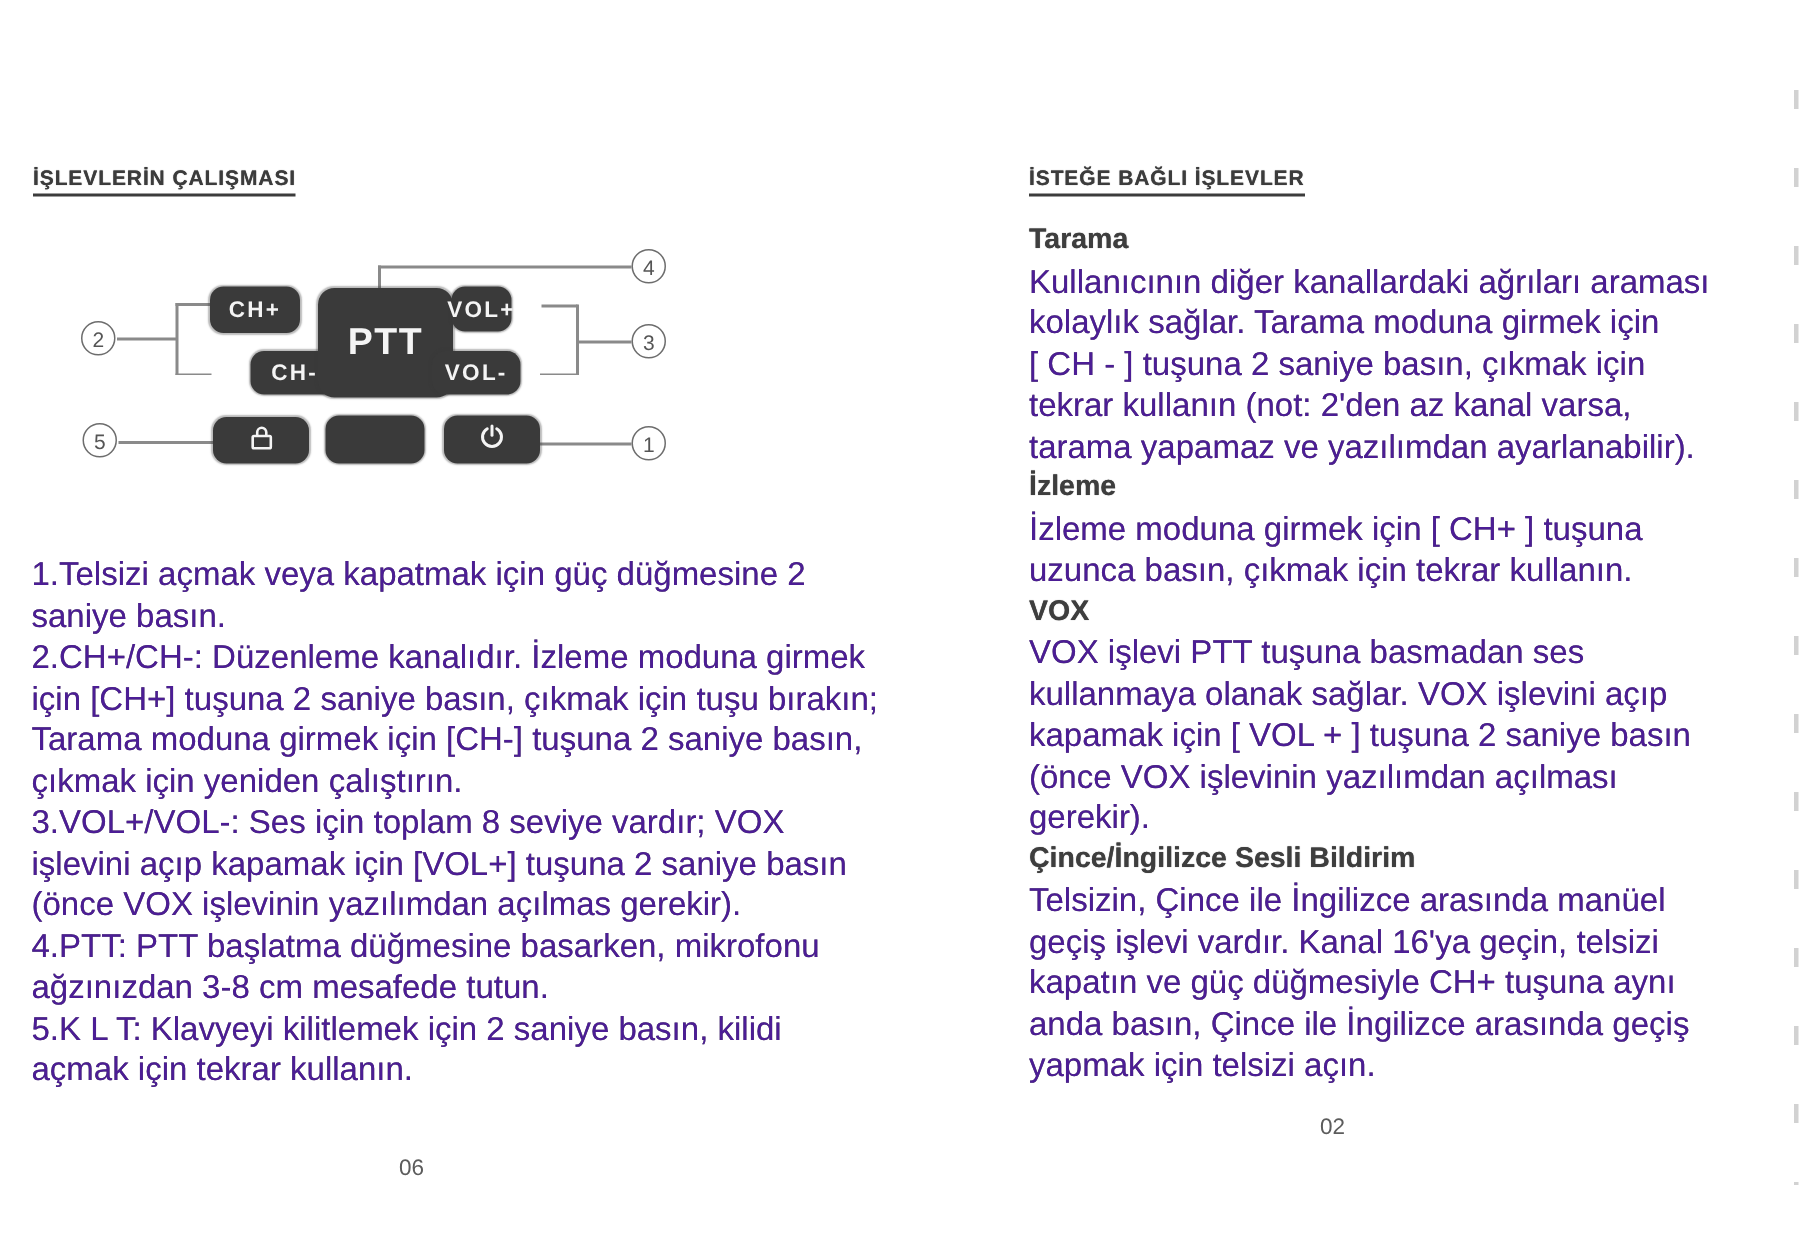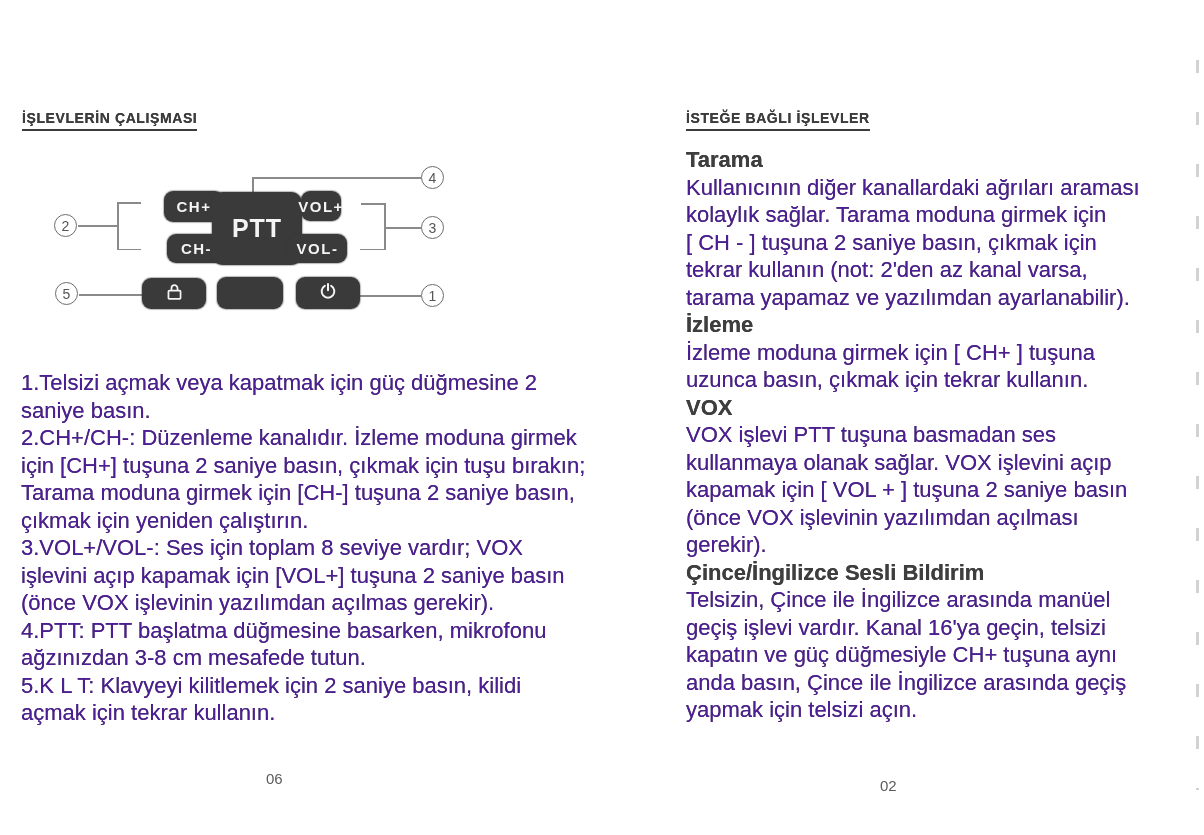--- a/index.html
+++ b/index.html
@@ -47,54 +47,54 @@
     top: 369px;
     width: 560px;
   }
   #right-sections {
     position: absolute;
     left: 686px;
     top: 146px;
     width: 500px;
   }
   .section-heading {
-    font-size: 22px;
+    font-size: 19px;
     font-weight: bold;
     color: #3e3e3e;
     height: 27.5px;
     line-height: 27.5px;
     white-space: nowrap;
     text-shadow: 0 0 0.5px #3e3e3e;
   }
 
   
   .page-number {
     position: absolute;
     font-size: 15px;
     color: #5c5c5c;
   }
   #page-number-left  { left: 266px; top: 770px; }
-  #page-number-right { left: 880px; top: 777px; }
+  #page-number-right { left: 880px; top: 743px; }
 
   
   #keypad-diagram { position: absolute; left: 0; top: 0; width: 600px; height: 360px; }
   .kbtn {
     position: absolute;
     background: #3a3a3a;
     border-radius: 9px;
     color: #f4f4f4;
     font-weight: bold;
     display: flex;
     align-items: center;
     justify-content: center;
     letter-spacing: 1.5px;
     box-shadow: 0 0 1px 1px rgba(58,58,58,0.35);
   }
   .kbtn-small { font-size: 15px; }
-  #btn-ch-plus   { left: 140px; top: 191px; width: 60px; height: 31px; margin-left: 24px; }
+  #btn-ch-plus   { left: 140px; top: 191px; width: 60px; height: 31px; }
   #btn-ch-minus  { left: 140px; top: 234px; width: 59px; height: 29px; margin-left: 27px; }
   #btn-ptt       { left: 212px; top: 192px; width: 90px; height: 73px; font-size: 25px; letter-spacing: 1px; border-radius: 11px; }
   #btn-vol-plus  { left: 301px; top: 191px; width: 40px; height: 30px; }
   #btn-vol-minus { left: 288px; top: 234px; width: 59px; height: 29px; }
   #btn-lock      { left: 142px; top: 278px; width: 64px; height: 31px; }
   #btn-blank     { left: 217px; top: 277px; width: 66px; height: 32px; }
   #btn-power     { left: 296px; top: 277px; width: 64px; height: 32px; }
 
   .callout-circle {
     position: absolute;

